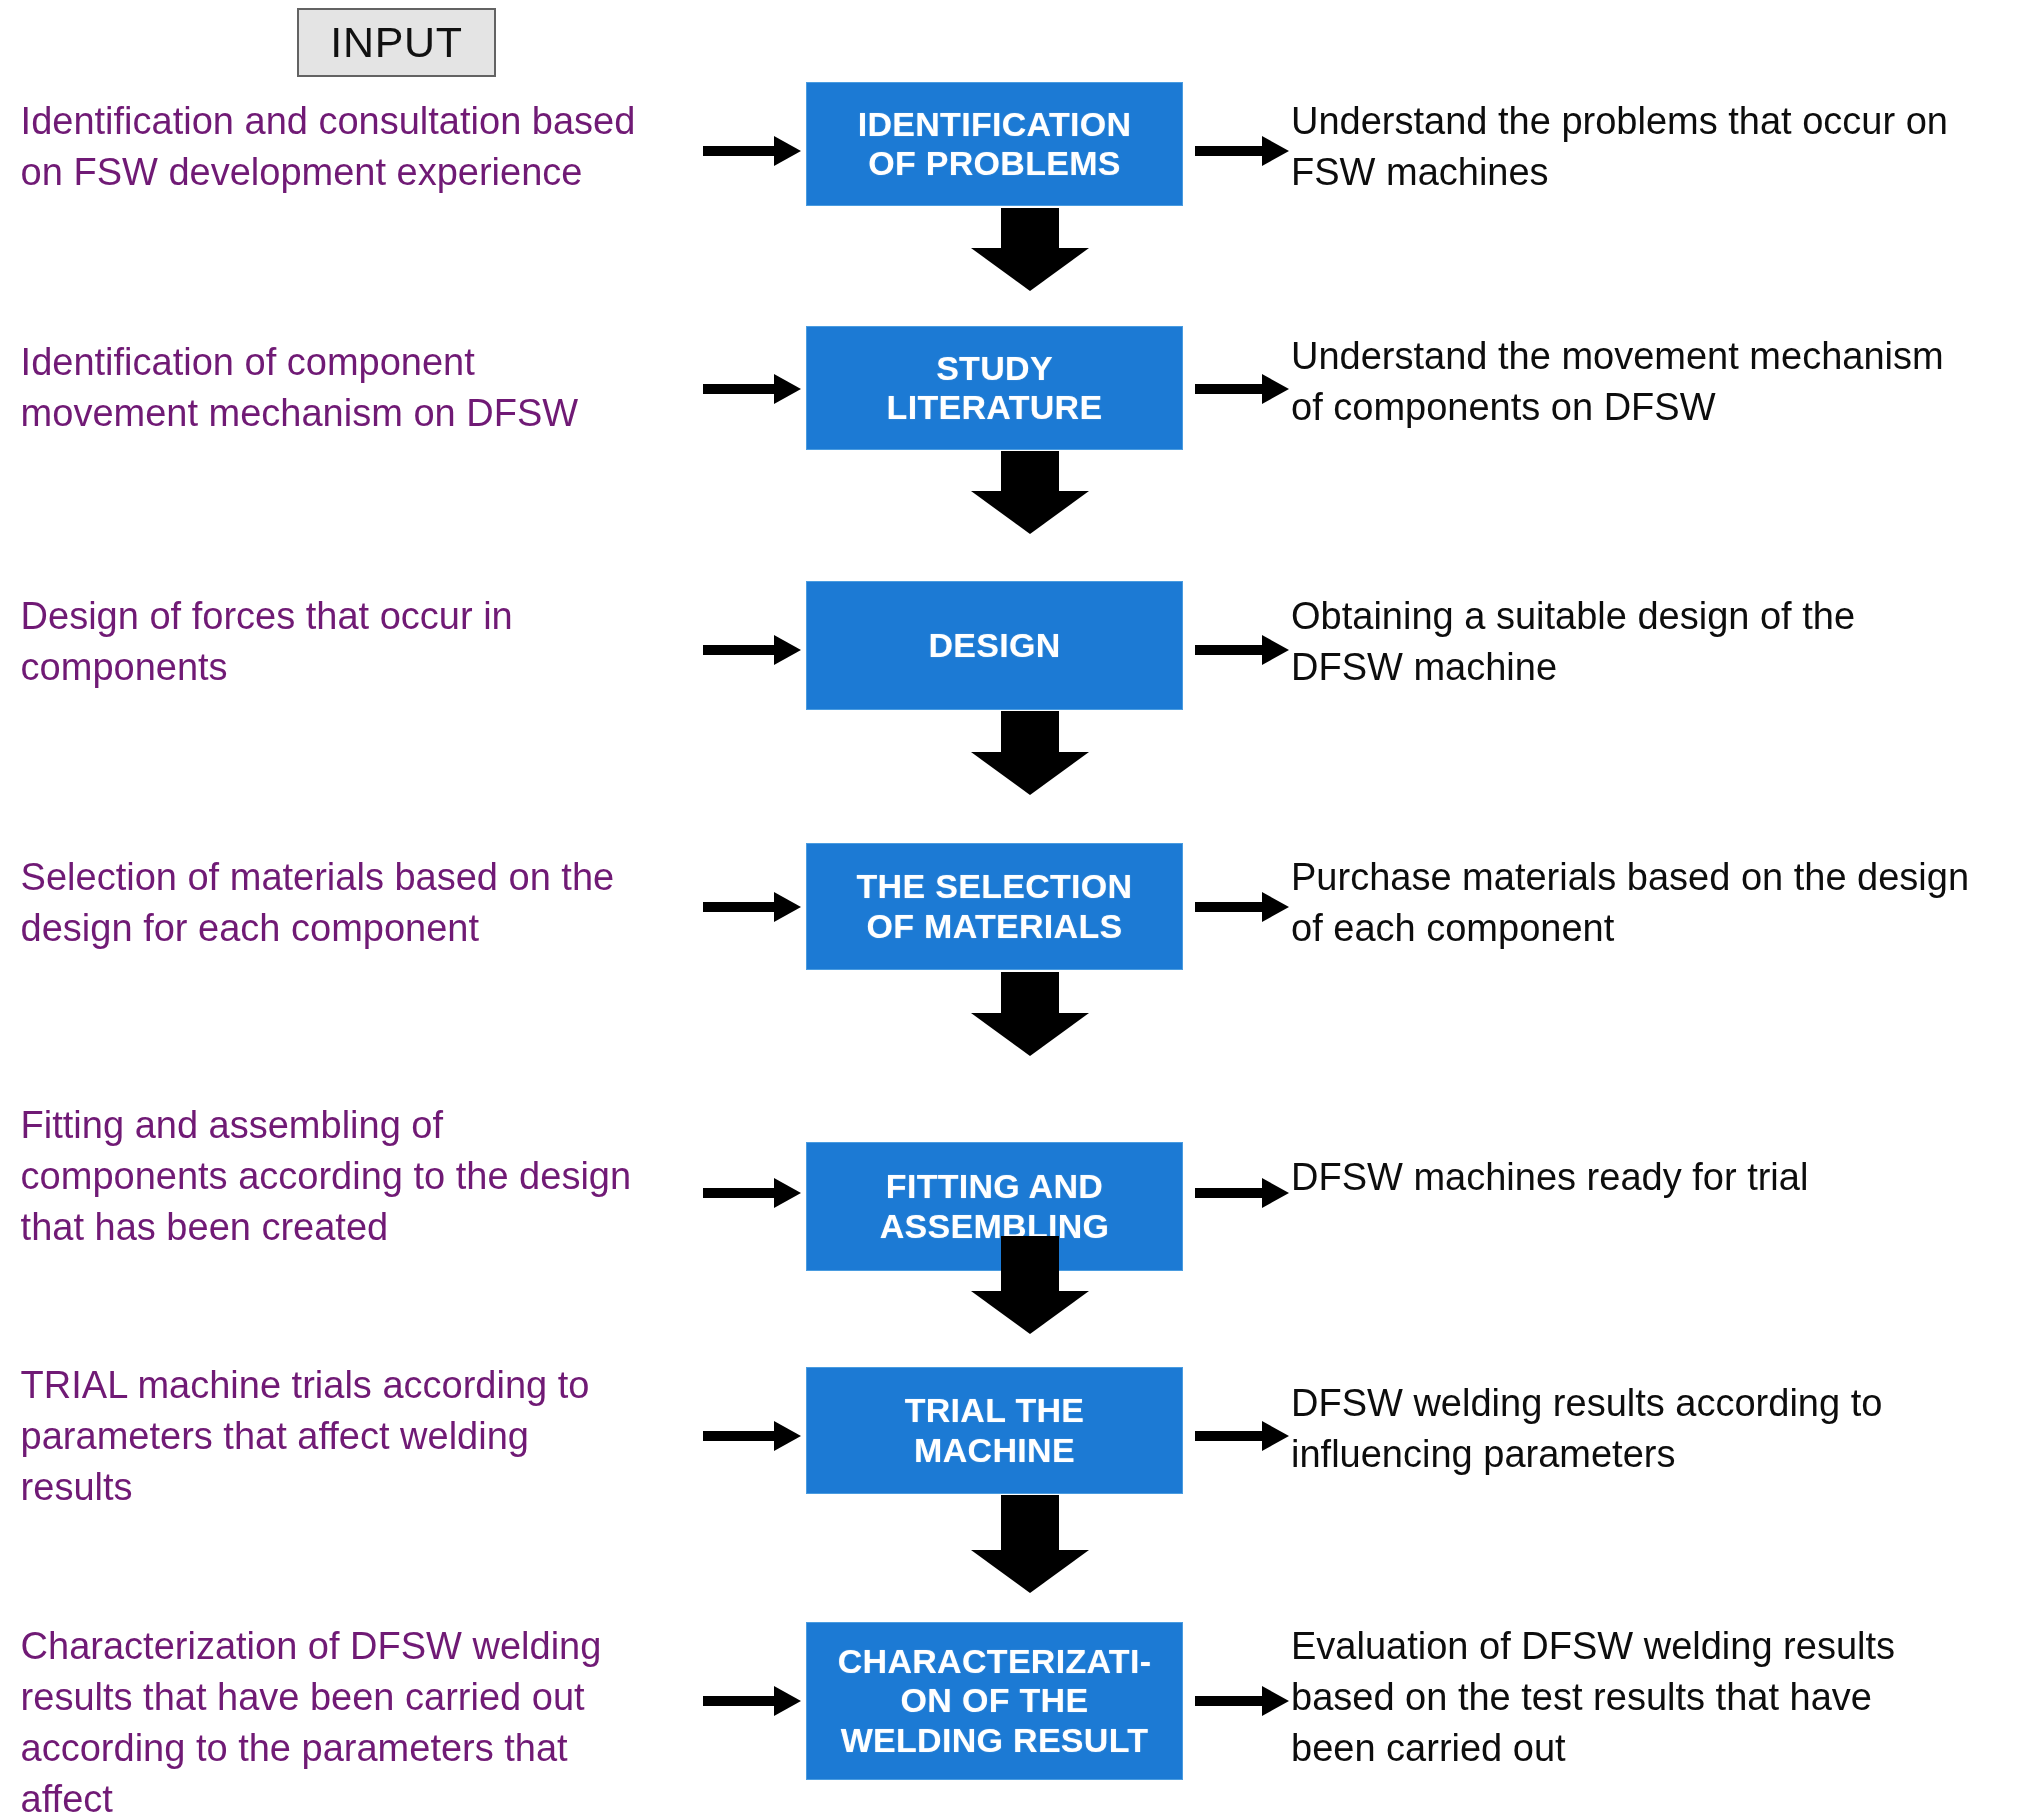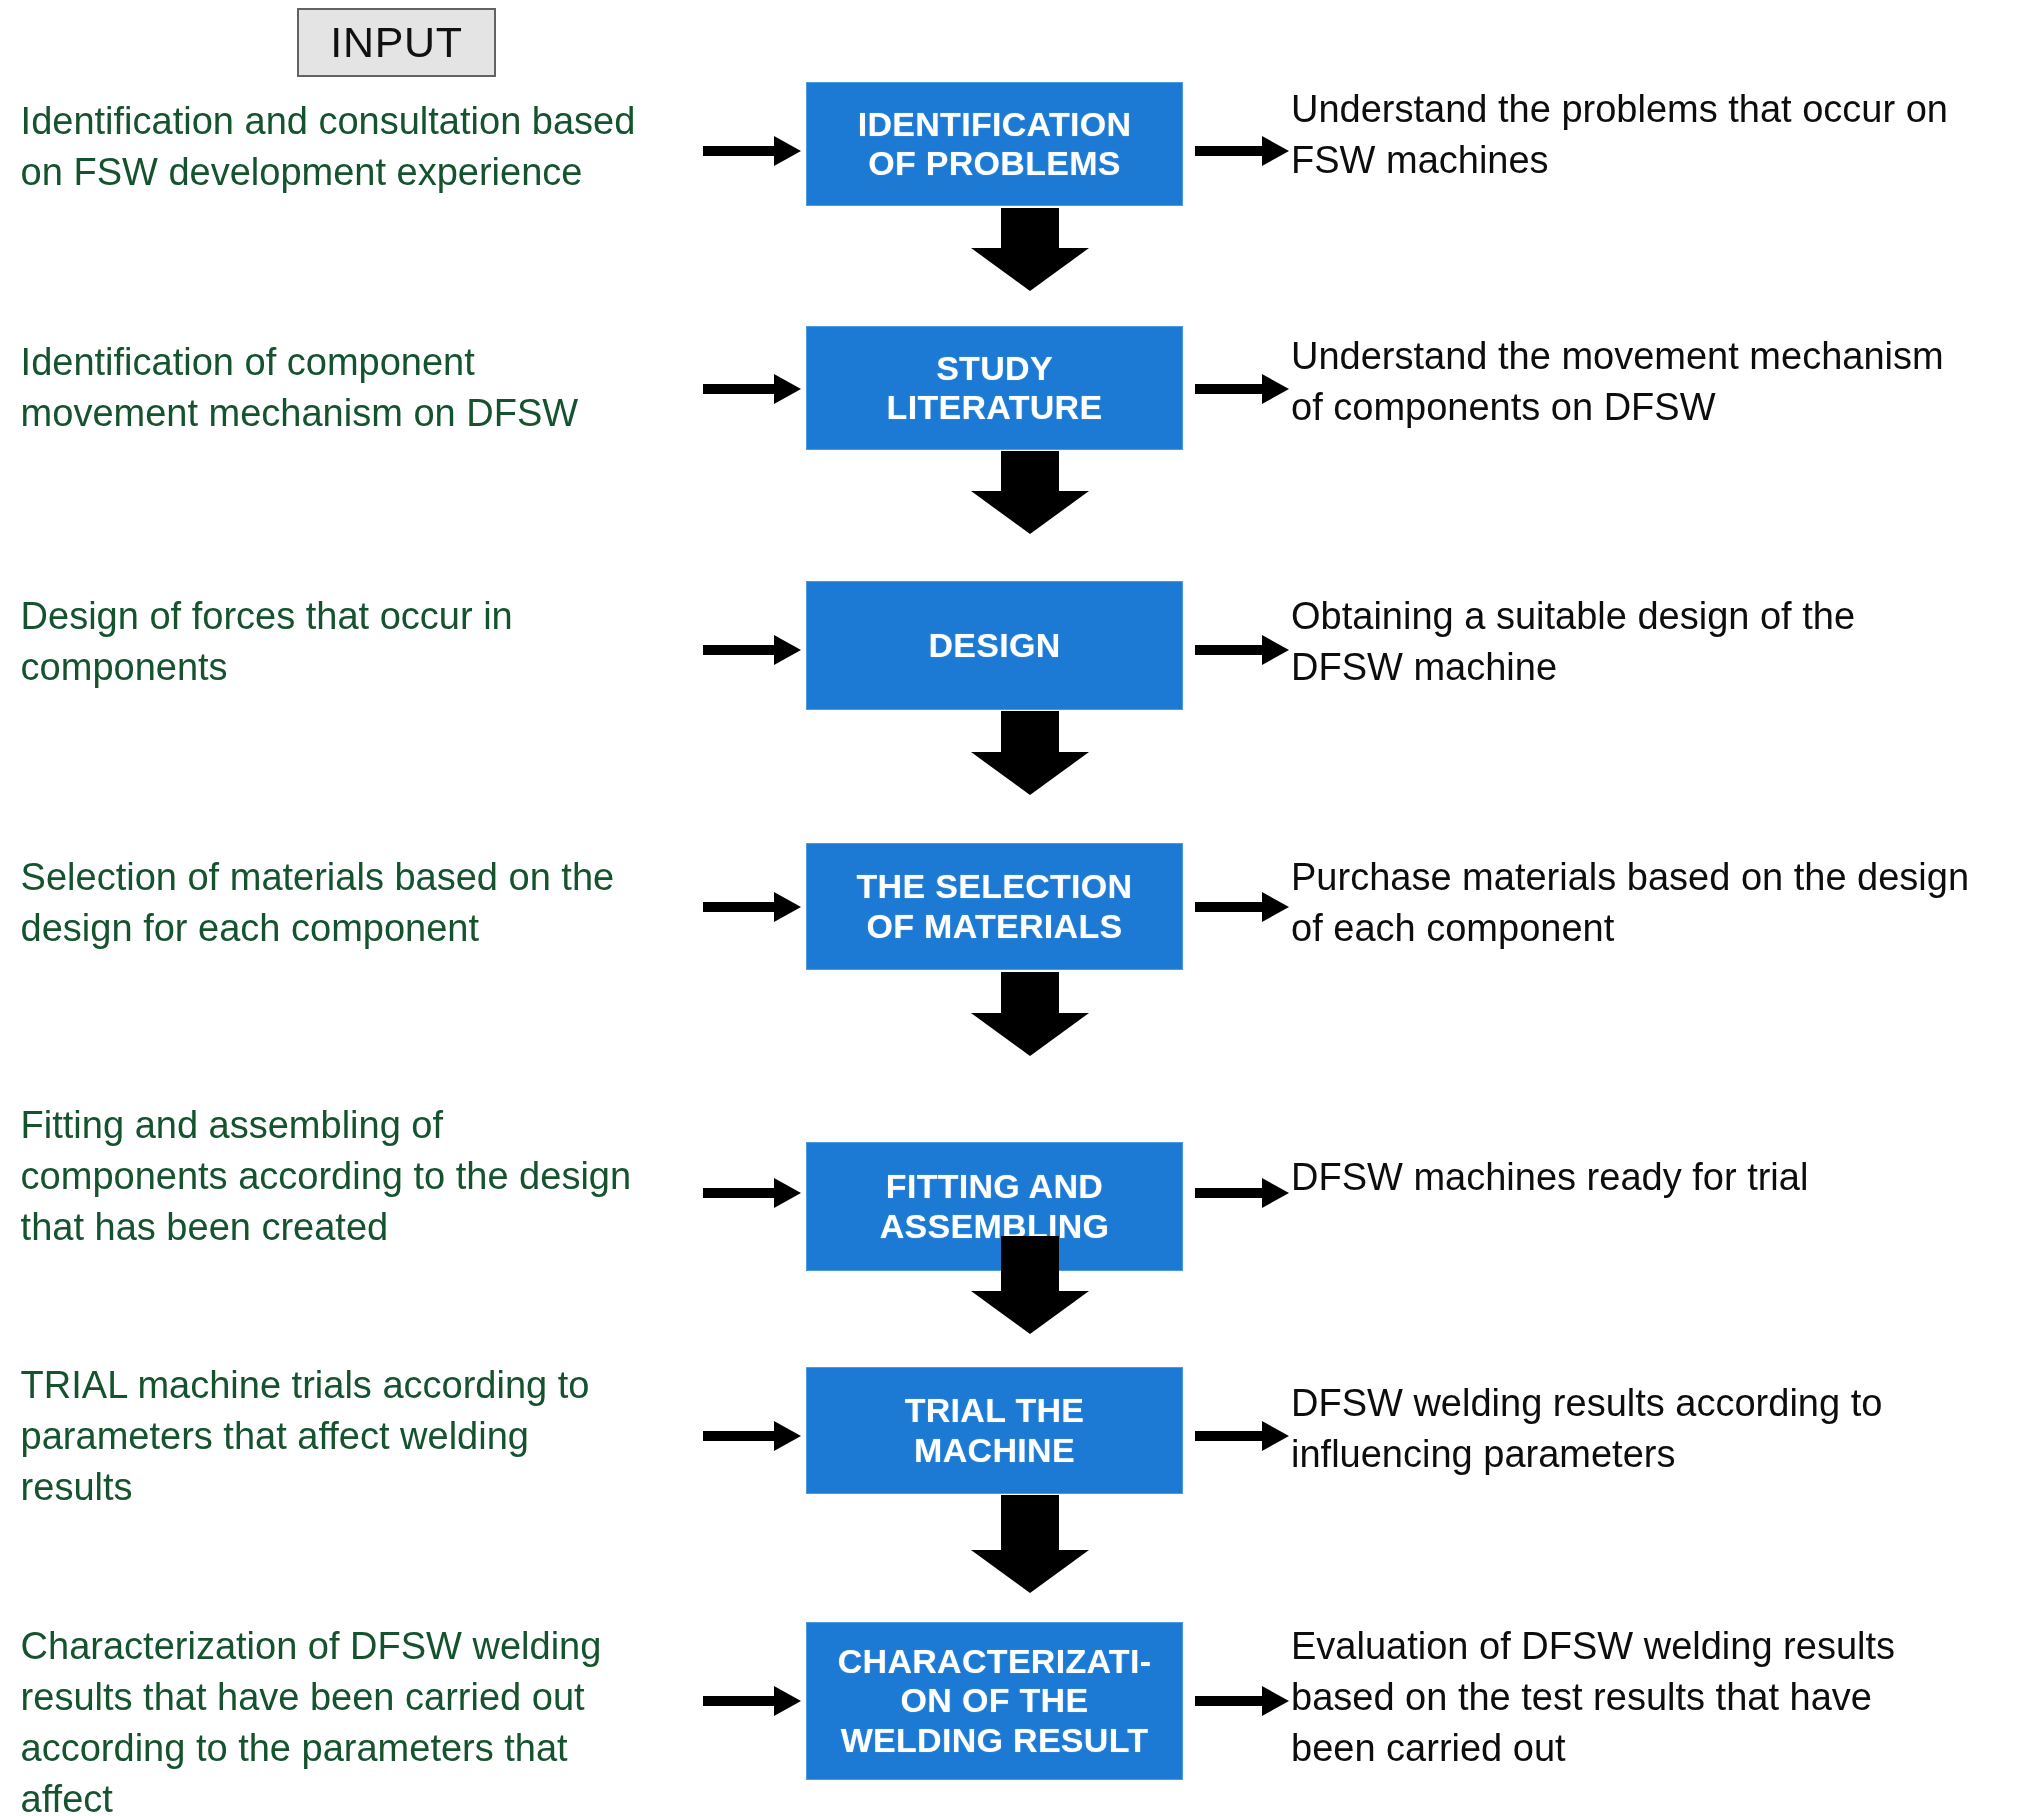--- a/index.html
+++ b/index.html
@@ -46,21 +46,21 @@
     width: 2025px;
   }
 
   
   .in-text {
     position: absolute;
     left: 20.6px;
     width: 681px;
     font-size: 38px;
     line-height: 1.34;
-    color: #14532d;
+    color: #701a75;
     text-align: left;
     white-space: pre-line;
   }
 
   
   .out-text {
     position: absolute;
     left: 1291px;
     width: 722px;
     font-size: 38px;
@@ -157,21 +157,21 @@
     <div class="h-arrow in" style="top:131px;">
       <span class="shaft"></span>
         <span class="head"></span>
     </div>
     <div class="proc-box" style="top:82px; height:124px;">IDENTIFICATION
 OF PROBLEMS</div>
     <div class="h-arrow out" style="top:131px;">
       <span class="shaft"></span>
         <span class="head"></span>
     </div>
-    <div class="out-text" style="top:84px;">Understand the problems that occur on
+    <div class="out-text" style="top:96px;">Understand the problems that occur on
 FSW machines</div>
   </div>
   <div class="v-arrow" style="top:208px;">
     <span class="stem" style="height:41px;"></span>
     <span class="tip" style="top:40px;"></span>
   </div>
 
   <div class="row">
     <div class="in-text" style="top:337px;">Identification of component
 movement mechanism on DFSW</div>

